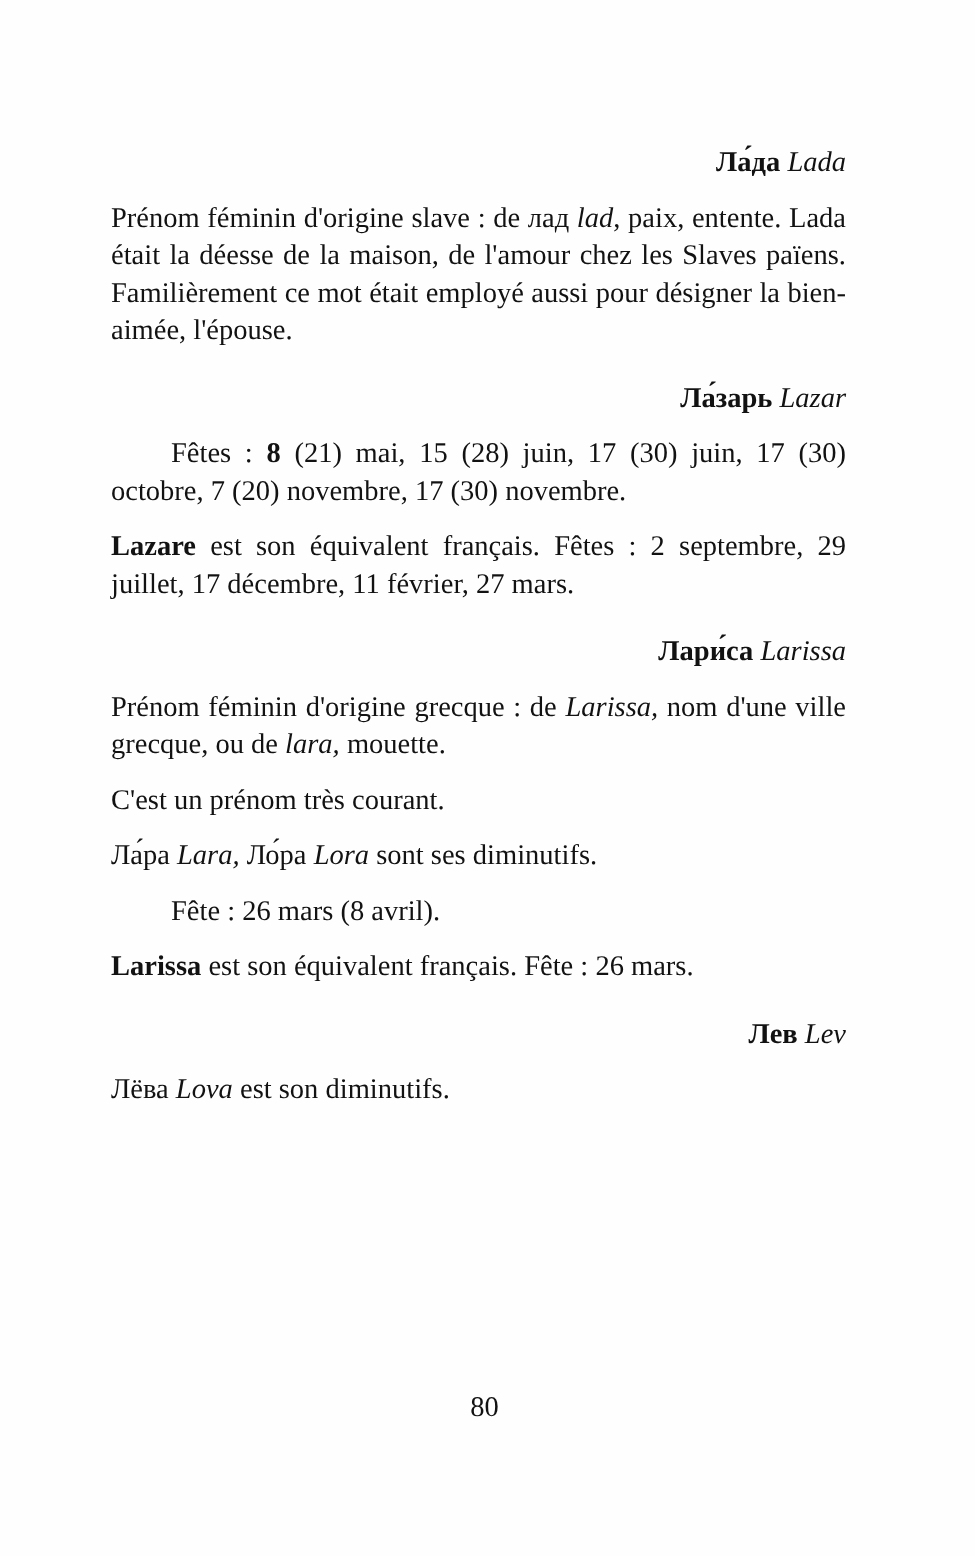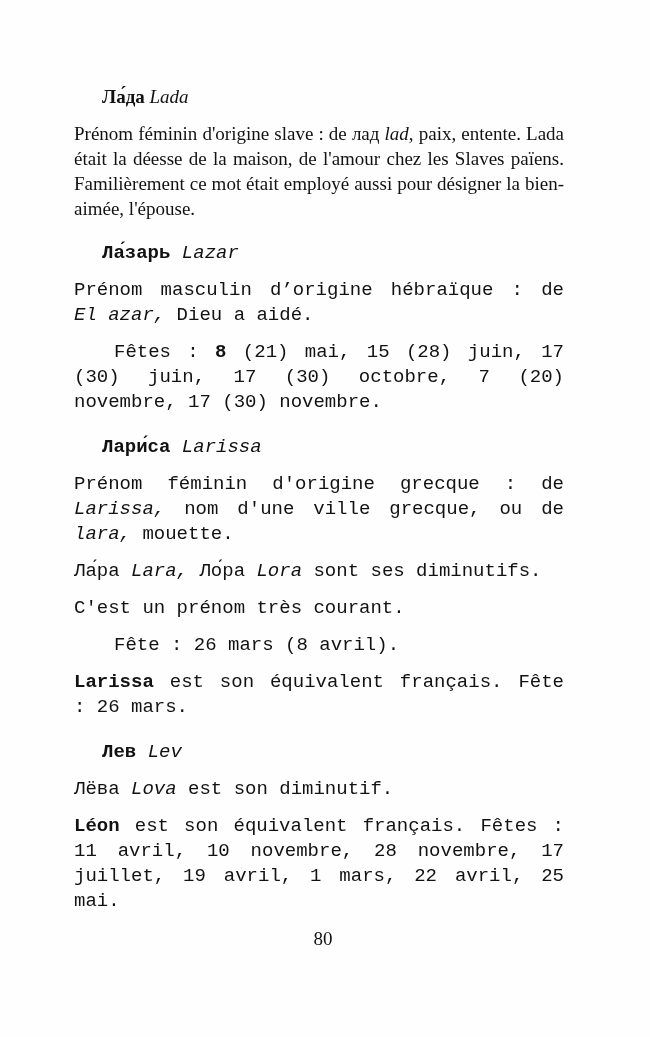--- a/index.html
+++ b/index.html
@@ -13,27 +13,28 @@
     font-size: 19px;
     line-height: 25px;
     overflow: hidden;
   }
   .text-block {
     position: absolute;
     left: 62px;
     top: 84px;
     width: 514px;
   }
-  .entry + .entry { margin-top: 20px; font-family: Liberation Mono, monospace; }
+  .entry + .entry { margin-top: 20px; }
   .entry-title {
-    margin: 0;
+    margin: 12px;
     font-size: inherit;
     font-weight: normal;
     line-height: inherit;
     text-indent: 40px;
+    text-align: right;
   }
   .entry-title .cyr { font-weight: bold; }
   .entry-title .lat { font-style: italic; }
   .entry p {
     margin: 12px;
     text-align: justify;
   }
   .entry p.indent { text-indent: 40px; }
   .seg-i { font-style: italic; }
   .seg-b { font-weight: bold; }
@@ -50,33 +51,32 @@
 
 <div class="page">
   <main class="text-block">
   <section class="entry">
     <h2 class="entry-title"><span class="cyr">Ла́да</span><span> </span><span class="lat">Lada</span></h2>
   <p><span class="seg-n">Prénom féminin d'origine slave : de лад </span><span class="seg-i">lad</span><span class="seg-n">, paix, entente. Lada était la déesse de la maison, de l'amour chez les Slaves païens. Familièrement ce mot était employé aussi pour désigner la bien-aimée, l'épouse.</span></p>
       </section>
 
   <section class="entry">
     <h2 class="entry-title"><span class="cyr">Ла́зарь</span><span> </span><span class="lat">Lazar</span></h2>
-  <p><span class="seg-n">Prénom masculin d’origine hébraïque : de </span><span class="seg-i">El azar,</span><span class="seg-n"> Dieu a aidé.</span></p>
         <p class="indent"><span class="seg-n">Fêtes : </span><span class="seg-b">8</span><span class="seg-n"> (21) mai, 15 (28) juin, 17 (30) juin, 17 (30) octobre, 7 (20) novembre, 17 (30) novembre.</span></p>
+        <p><span class="seg-b">Lazare</span><span class="seg-n"> est son équivalent français. Fêtes : 2 septembre, 29 juillet, 17 décembre, 11 février, 27 mars.</span></p>
       </section>
 
   <section class="entry">
     <h2 class="entry-title"><span class="cyr">Лари́са</span><span> </span><span class="lat">Larissa</span></h2>
   <p><span class="seg-n">Prénom féminin d'origine grecque : de </span><span class="seg-i">Larissa,</span><span class="seg-n"> nom d'une ville grecque, ou de </span><span class="seg-i">lara,</span><span class="seg-n"> mouette.</span></p>
+        <p><span class="seg-n">C'est un prénom très courant.</span></p>
         <p><span class="seg-n">Ла́ра </span><span class="seg-i">Lara,</span><span class="seg-n"> Ло́ра </span><span class="seg-i">Lora</span><span class="seg-n"> sont ses diminutifs.</span></p>
-        <p><span class="seg-n">C'est un prénom très courant.</span></p>
         <p class="indent"><span class="seg-n">Fête : 26 mars (8 avril).</span></p>
         <p><span class="seg-b">Larissa</span><span class="seg-n"> est son équivalent français. Fête : 26 mars.</span></p>
       </section>
 
   <section class="entry">
     <h2 class="entry-title"><span class="cyr">Лев</span><span> </span><span class="lat">Lev</span></h2>
-        <p><span class="seg-n">Лёва </span><span class="seg-i">Lova</span><span class="seg-n"> est son diminutif.</span></p>
-        <p><span class="seg-b">Léon</span><span class="seg-n"> est son équivalent français. Fêtes : 11 avril, 10 novembre, 28 novembre, 17 juillet, 19 avril, 1 mars, 22 avril, 25 mai.</span></p>
+        <p><span class="seg-n">Лёва </span><span class="seg-i">Lova</span><span class="seg-n"> est son diminutifs.</span></p>
       </section>
 </main>
   <div class="page-number">80</div>
 </div>
 
 </body></html>

